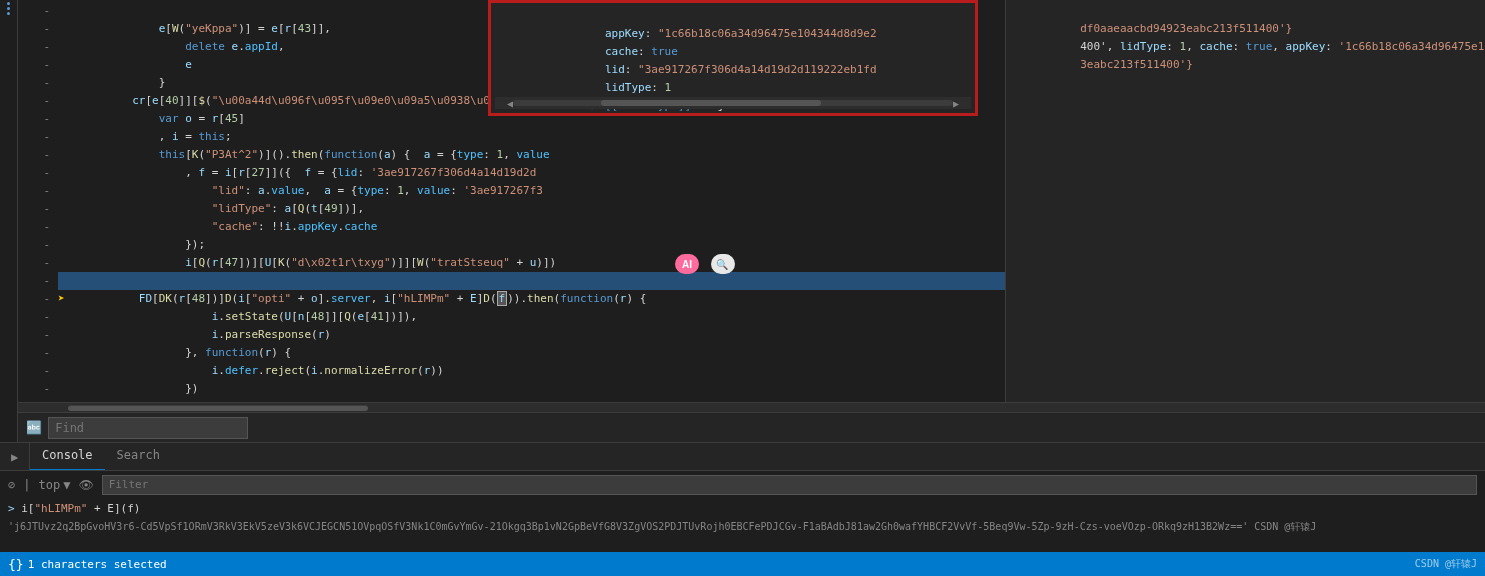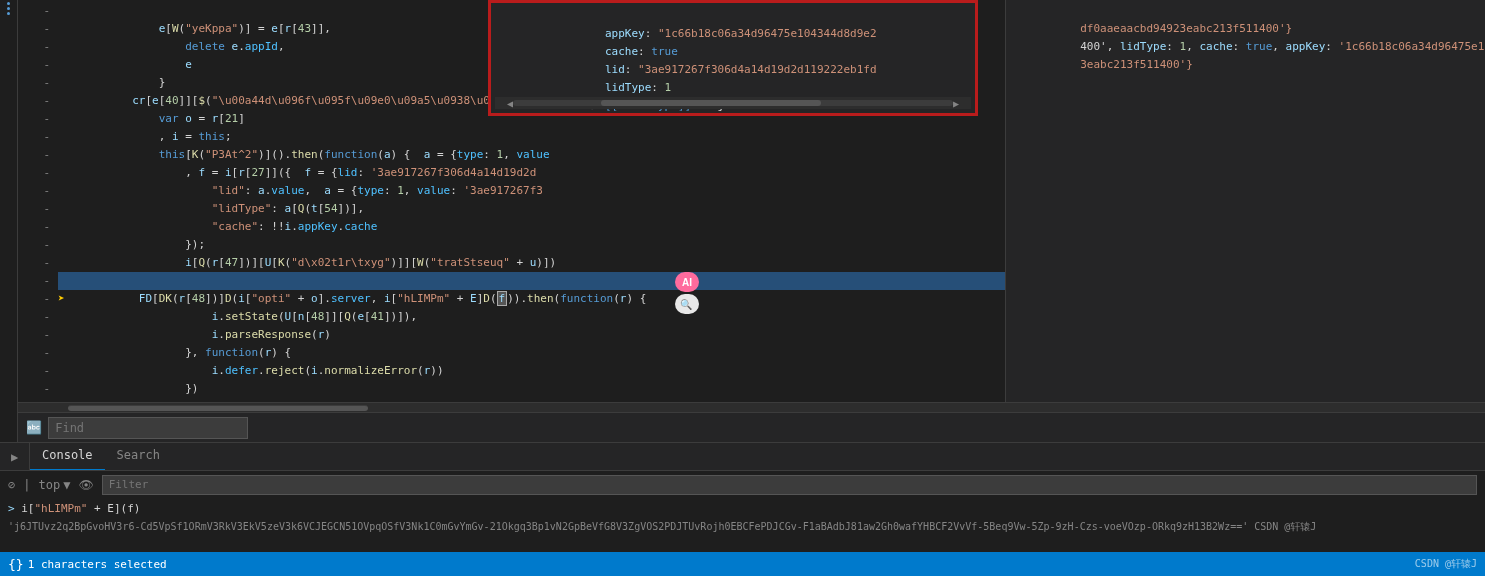--- a/index.html
+++ b/index.html
@@ -303,26 +303,25 @@
       font-weight: bold;
       cursor: pointer;
       border: none;
       margin: 0 2px;
     }
     .ai-btn.ai { background: #ff6b9d; color: white; }
     .ai-btn.search { background: #e8e8e8; color: #333; }
 
     .ai-buttons-overlay {
       position: absolute;
-      top: 272px;
+      top: 254px;
       left: 615px;
       display: flex;
-      gap: 2px;
+      gap: 8px;
       z-index: 20;
-      flex-direction: column;
     }
 
     .watermark {
       position: absolute;
       bottom: 2px;
       right: 8px;
       font-size: 10px;
       color: #858585;
     }
 
@@ -428,36 +427,36 @@
         <div class="code-line">
           &nbsp;&nbsp;&nbsp;&nbsp;&nbsp;&nbsp;&nbsp;&nbsp;<span class="var">e</span>
         </div>
         <div class="code-line">
           &nbsp;&nbsp;&nbsp;&nbsp;}
         </div>
         <div class="code-line">
           <span class="var">cr</span>[<span class="var">e</span>[<span class="num">40</span>]][<span class="fn">$</span>(<span class="str">"\u00a44d\u096f\u095f\u09e0\u09a5\u0938\u099d\u09c5"</span>)]
         </div>
         <div class="code-line">
-          &nbsp;&nbsp;&nbsp;&nbsp;<span class="kw">var</span> <span class="var">o</span> = <span class="var">r</span>[<span class="num">21</span>]
+          &nbsp;&nbsp;&nbsp;&nbsp;<span class="kw">var</span> <span class="var">o</span> = <span class="var">r</span>[<span class="num">45</span>]
         </div>
         <div class="code-line">
           &nbsp;&nbsp;&nbsp;&nbsp;, <span class="var">i</span> = <span class="kw">this</span>;
         </div>
         <div class="code-line">
           &nbsp;&nbsp;&nbsp;&nbsp;<span class="kw">this</span>[<span class="fn">K</span>(<span class="str">"P3At^2"</span>)]().<span class="fn">then</span>(<span class="kw">function</span>(<span class="var">a</span>) {&nbsp;&nbsp;<span class="var">a</span> = {<span class="prop">type</span>: <span class="num">1</span>, <span class="prop">value</span>
         </div>
         <div class="code-line">
           &nbsp;&nbsp;&nbsp;&nbsp;&nbsp;&nbsp;&nbsp;&nbsp;, <span class="var">f</span> = <span class="var">i</span>[<span class="var">r</span>[<span class="num">27</span>]]({&nbsp;&nbsp;<span class="var">f</span> = {<span class="prop">lid</span>: <span class="str">'3ae917267f306d4a14d19d2d</span>
         </div>
         <div class="code-line">
           &nbsp;&nbsp;&nbsp;&nbsp;&nbsp;&nbsp;&nbsp;&nbsp;&nbsp;&nbsp;&nbsp;&nbsp;<span class="str">"lid"</span>: <span class="var">a</span>.<span class="prop">value</span>,&nbsp;&nbsp;<span class="var">a</span> = {<span class="prop">type</span>: <span class="num">1</span>, <span class="prop">value</span>: <span class="str">'3ae917267f3</span>
         </div>
         <div class="code-line">
-          &nbsp;&nbsp;&nbsp;&nbsp;&nbsp;&nbsp;&nbsp;&nbsp;&nbsp;&nbsp;&nbsp;&nbsp;<span class="str">"lidType"</span>: <span class="var">a</span>[<span class="fn">Q</span>(<span class="var">t</span>[<span class="num">54</span>])],
+          &nbsp;&nbsp;&nbsp;&nbsp;&nbsp;&nbsp;&nbsp;&nbsp;&nbsp;&nbsp;&nbsp;&nbsp;<span class="str">"lidType"</span>: <span class="var">a</span>[<span class="fn">Q</span>(<span class="var">t</span>[<span class="num">49</span>])],
         </div>
         <div class="code-line">
           &nbsp;&nbsp;&nbsp;&nbsp;&nbsp;&nbsp;&nbsp;&nbsp;&nbsp;&nbsp;&nbsp;&nbsp;<span class="str">"cache"</span>: !!<span class="var">i</span>.<span class="prop">appKey</span>.<span class="prop">cache</span>
         </div>
         <div class="code-line">
           &nbsp;&nbsp;&nbsp;&nbsp;&nbsp;&nbsp;&nbsp;&nbsp;});
         </div>
         <div class="code-line">
           &nbsp;&nbsp;&nbsp;&nbsp;&nbsp;&nbsp;&nbsp;&nbsp;<span class="var">i</span>[<span class="fn">Q</span>(<span class="var">r</span>[<span class="num">47</span>])][<span class="var">U</span>[<span class="fn">K</span>(<span class="str">"d\x02t1r\txyg"</span>)]][<span class="fn">W</span>(<span class="str">"tratStseuq"</span> + <span class="var">u</span>)])
         </div>

